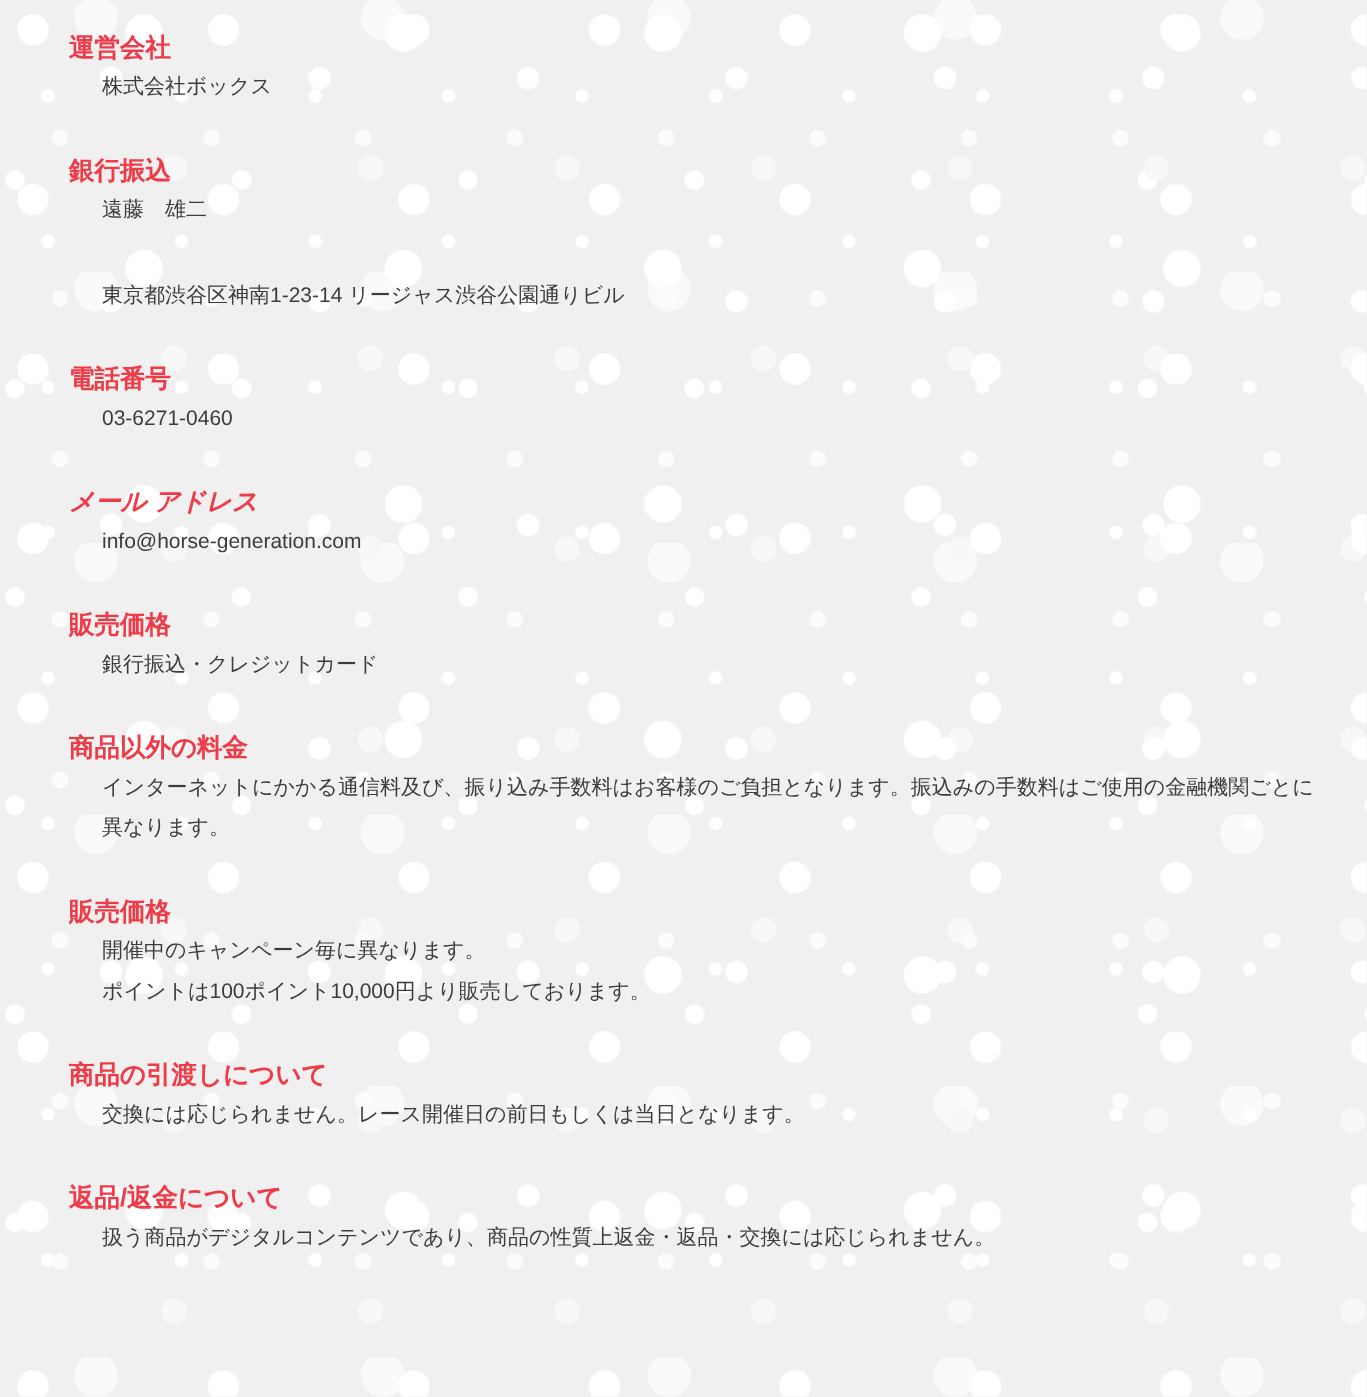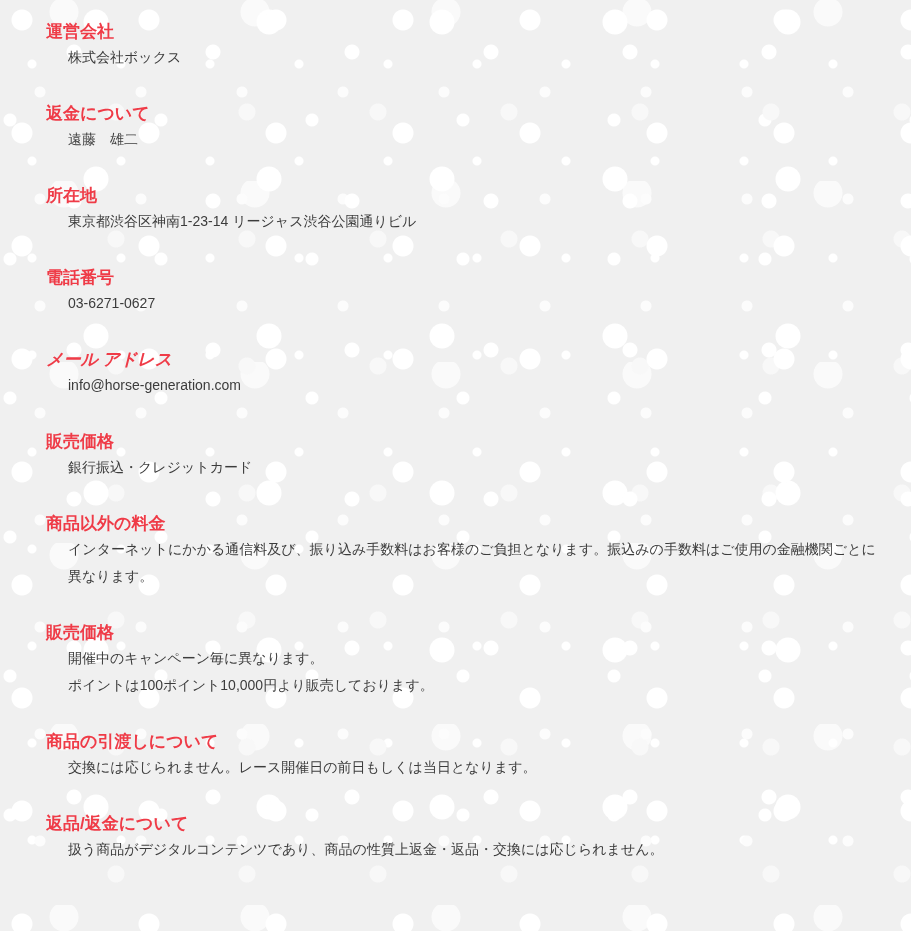--- a/index.html
+++ b/index.html
@@ -65,37 +65,36 @@
 
 <main class="page" id="sections-root">
   <section class="info-section">
     <h3>運営会社</h3>
     <div class="body">
         <p>株式会社ボックス</p>
       </div>
   </section>
 
   <section class="info-section">
-    <h3>返金について</h3>
+    <h3>銀行振込</h3>
     <div class="body">
         <p>遠藤　雄二</p>
       </div>
   </section>
 
   <section class="info-section">
-    <h3>所在地</h3>
     <div class="body">
         <p>東京都渋谷区神南1-23-14 リージャス渋谷公園通りビル</p>
       </div>
   </section>
 
   <section class="info-section">
     <h3>電話番号</h3>
     <div class="body">
-        <p>03-6271-0627</p>
+        <p>03-6271-0460</p>
       </div>
   </section>
 
   <section class="info-section">
     <h3 class="italic">メール アドレス</h3>
     <div class="body">
         <p>info@horse-generation.com</p>
       </div>
   </section>
 

